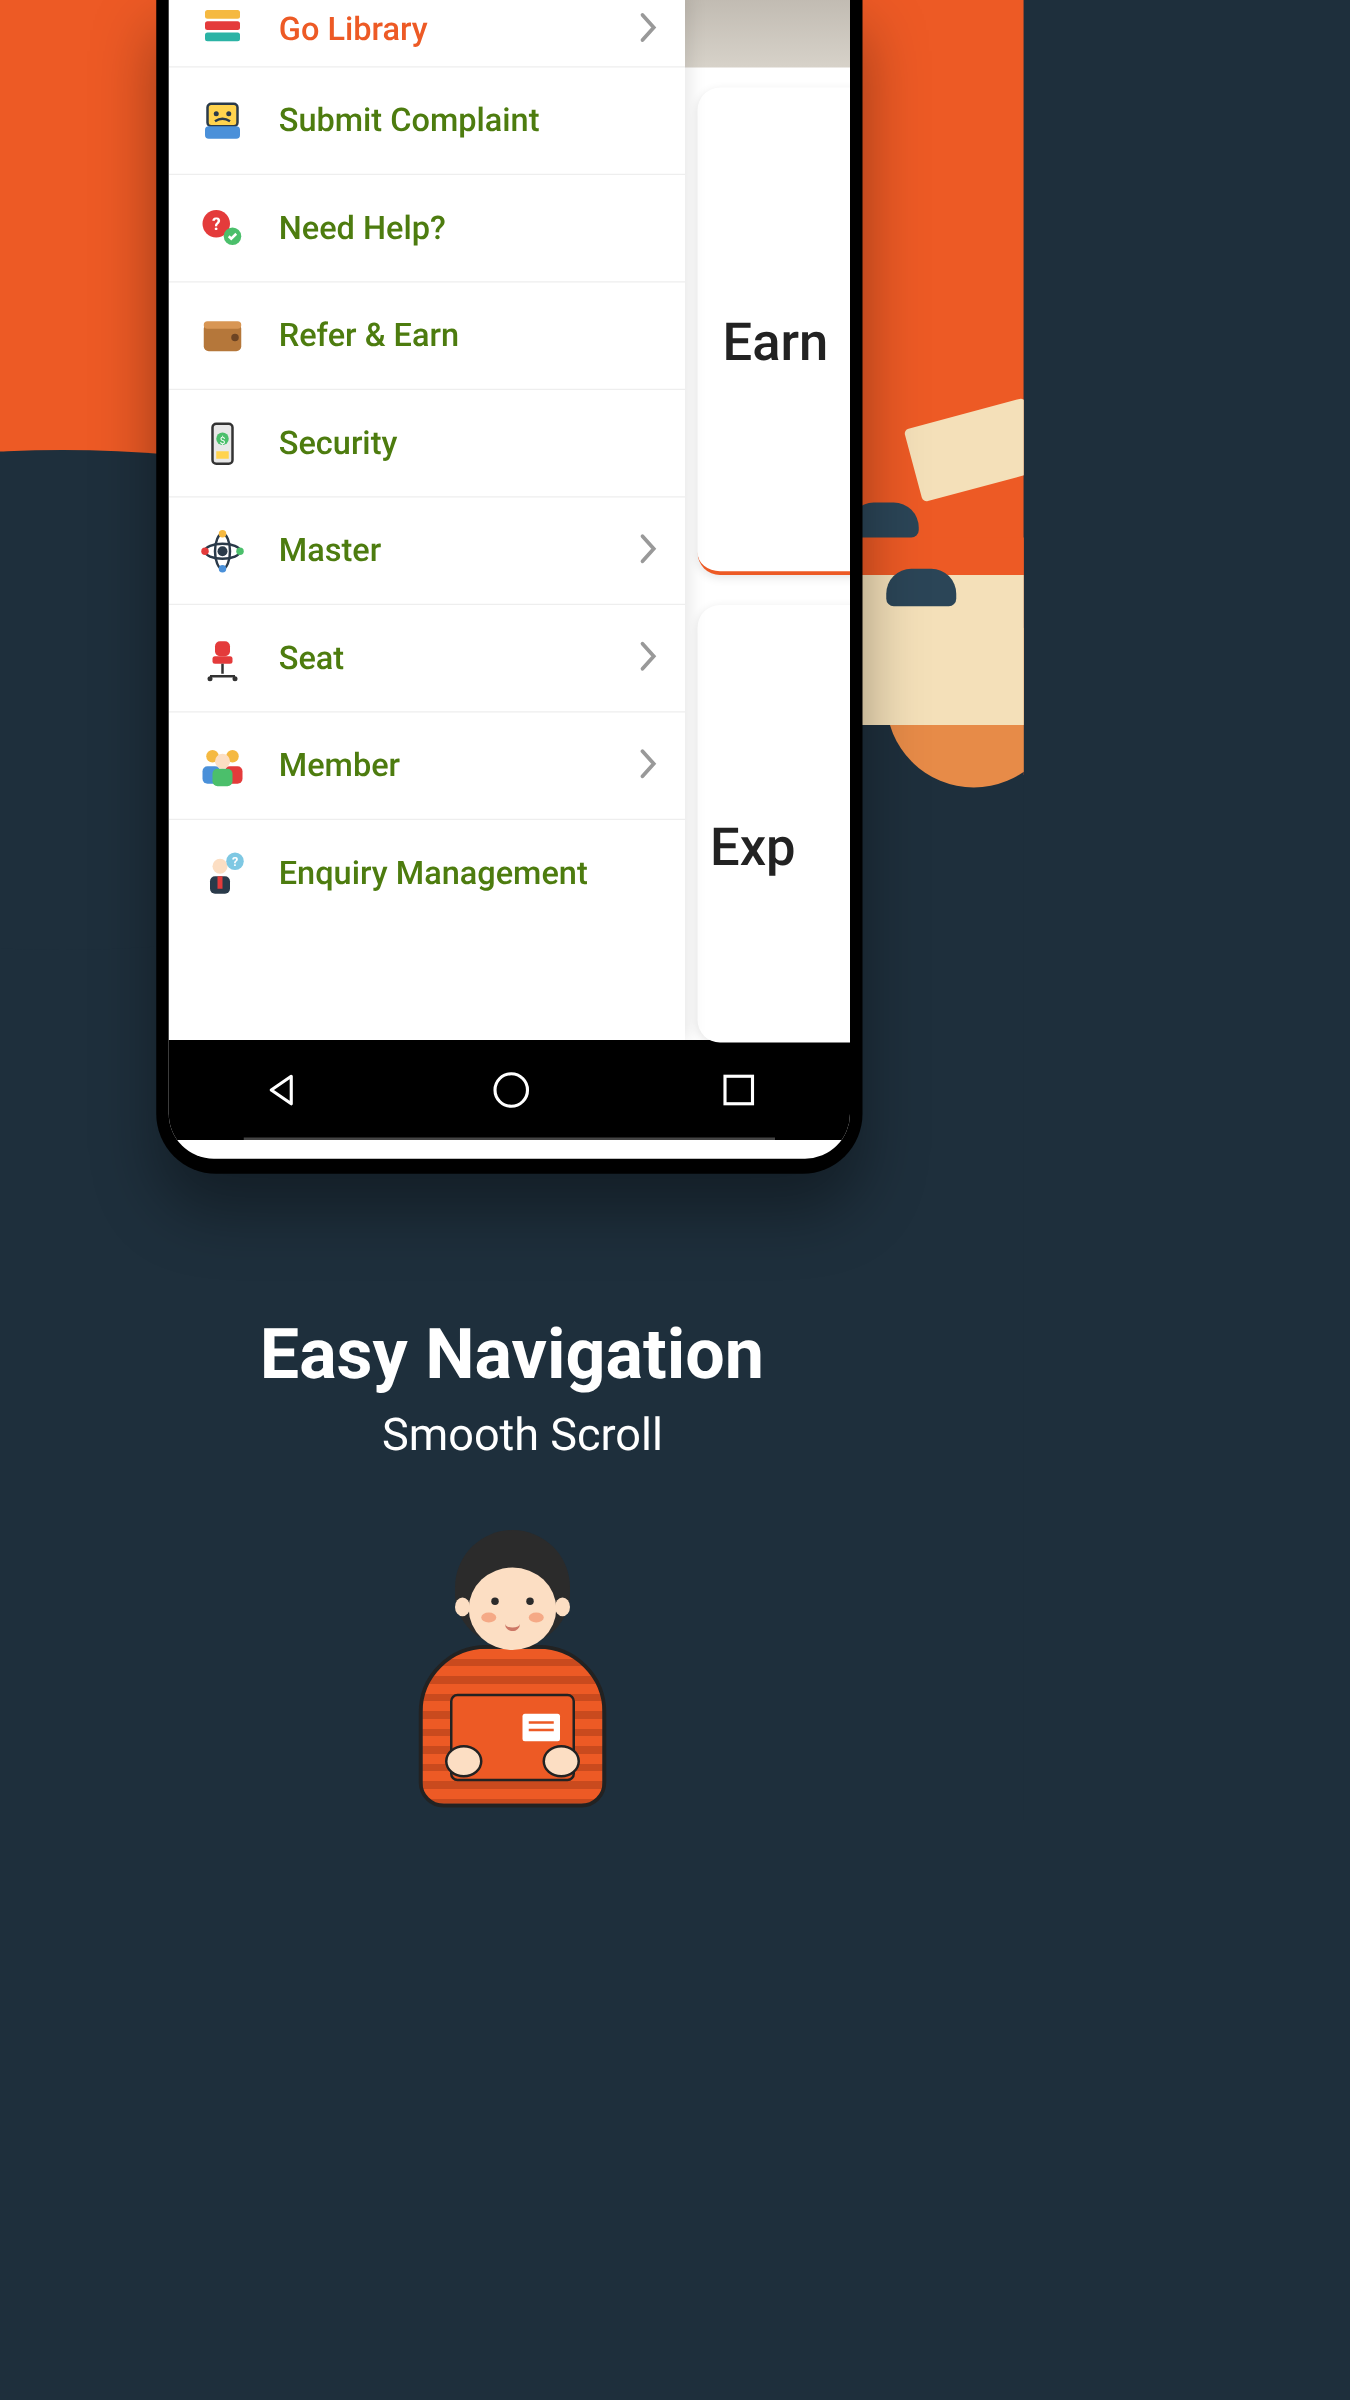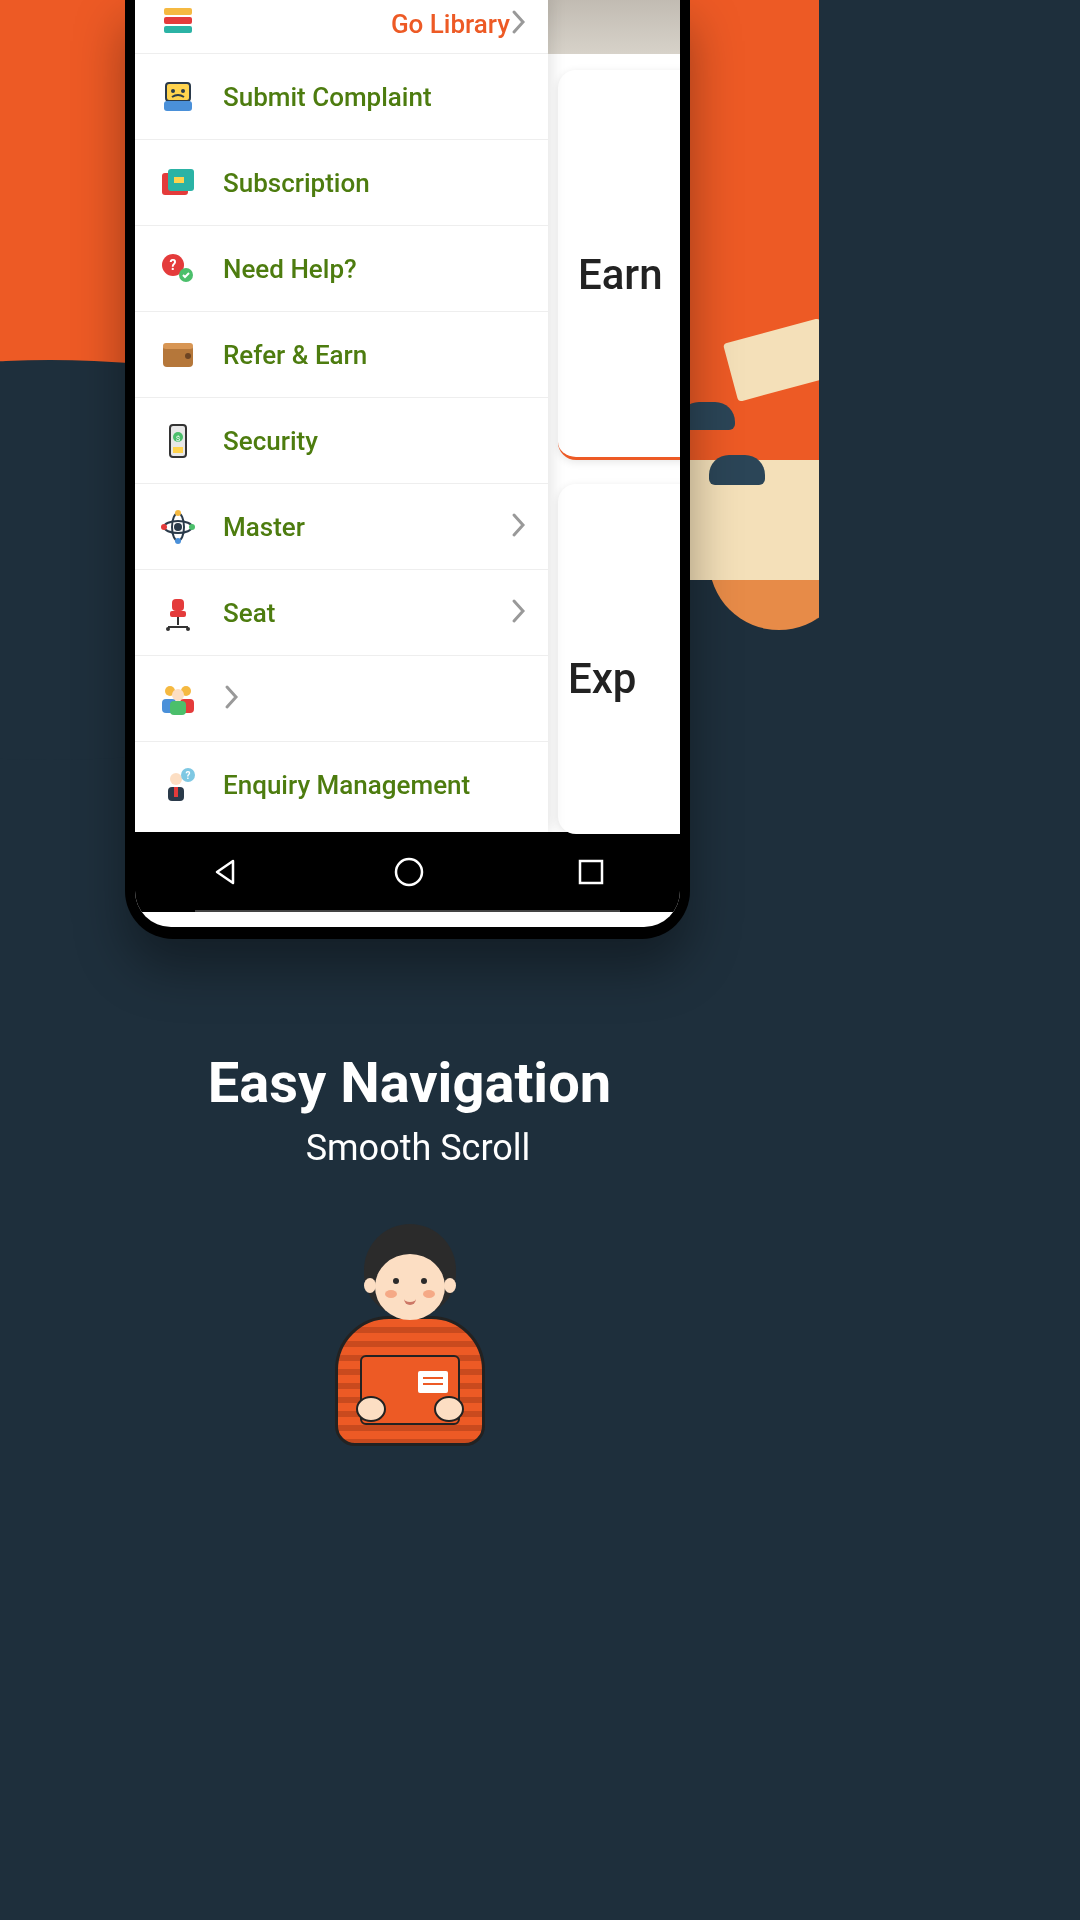--- a/index.html
+++ b/index.html
@@ -22,21 +22,21 @@
 
   .phone { position:absolute; left:125px; top:-6px; width:565px; height:945px;
     background:#000; border-radius:0 0 48px 48px; padding:0 10px 12px 10px;
     box-shadow:0 30px 50px rgba(0,0,0,.35); }
   .phone-inner { width:100%; height:100%; border-radius:0 0 36px 36px; overflow:hidden; background:#fff; }
   .drawer { position:relative; width:413px; height:838px; background:#fff; overflow:hidden; box-shadow:4px 0 14px rgba(0,0,0,.1); }
   .menu-item { display:flex; align-items:center; height:86px; padding:0 22px; border-bottom:1px solid #eee; }
   .menu-item:first-child { height:60px; }
   .icon-box { width:42px; height:42px; display:flex; align-items:center; justify-content:center; margin-right:24px; }
   .label { font-size:26px; color:#4d7c0f; font-weight:500; flex:1; }
-  .highlight .label { color:#ed5a25;text-align:right; }
+  .highlight .label { color:#ed5a25; }
   .chevron { color:#888; }
 
   .behind { position:absolute; left:413px; top:0; width:250px; height:838px; background:#fff; }
   .card { position:absolute; background:#fff; border-radius:18px; box-shadow:0 2px 8px rgba(0,0,0,.1); padding:30px; font-size:42px; font-weight:500; color:#222; }
   .card1-border { border-bottom:3px solid #ed5a25; border-bottom-left-radius:18px; }
 
   .nav-bar { display:flex; justify-content:space-around; align-items:center; height:80px; background:#000; padding-top:4px; }
   .nav-hr { width:78%; height:2px; background:#444; margin:0 auto; position:relative; top:-2px; }
 
   .promo-title { position:absolute; top:1050px; width:100%; text-align:center; color:#fff; font-size:56px; font-weight:700; }
@@ -114,30 +114,20 @@
                 <rect x="8" y="6" width="24" height="18" rx="3" fill="#ffd34e" stroke="#2a3a4a" stroke-width="2"></rect>
                 <circle cx="15" cy="14" r="2" fill="#2a3a4a"></circle>
                 <circle cx="25" cy="14" r="2" fill="#2a3a4a"></circle>
                 <path d="M14 20 q6 -4 12 0" stroke="#2a3a4a" stroke-width="2" fill="none"></path>
                 <rect x="6" y="24" width="28" height="10" rx="3" fill="#4a90d9"></rect>
               </svg>
           </span>
           <span class="label">Submit Complaint</span>
         </div>
 
-        <div class="menu-item">
-          <span class="icon-box">
-            <svg class="ic" viewBox="0 0 40 40">
-                <rect x="4" y="10" width="26" height="22" rx="3" fill="#e43b3b"></rect>
-                <rect x="10" y="6" width="26" height="22" rx="3" fill="#2bb3a5"></rect>
-                <rect x="16" y="14" width="10" height="6" fill="#ffd34e"></rect>
-              </svg>
-          </span>
-          <span class="label">Subscription</span>
-        </div>
 
         <div class="menu-item">
           <span class="icon-box">
             <svg class="ic" viewBox="0 0 40 40">
                 <circle cx="15" cy="16" r="11" fill="#e43b3b"></circle>
                 <text x="15" y="21" font-size="14" fill="#fff" text-anchor="middle" font-weight="bold">?</text>
                 <circle cx="28" cy="26" r="7" fill="#4bbf6b"></circle>
                 <path d="M25 26l2 2 4-4" stroke="#fff" stroke-width="2" fill="none"></path>
               </svg>
           </span>
@@ -206,20 +196,21 @@
           <span class="icon-box">
             <svg class="ic" viewBox="0 0 40 40">
                 <circle cx="12" cy="12" r="5" fill="#f5b941"></circle>
                 <circle cx="28" cy="12" r="5" fill="#f5b941"></circle>
                 <circle cx="20" cy="16" r="6" fill="#fcdec3"></circle>
                 <rect x="4" y="20" width="14" height="14" rx="4" fill="#4a90d9"></rect>
                 <rect x="22" y="20" width="14" height="14" rx="4" fill="#e43b3b"></rect>
                 <rect x="12" y="22" width="16" height="14" rx="4" fill="#4bbf6b"></rect>
               </svg>
           </span>
+          <span class="label">Member</span>
           <span class="chevron"><svg width="16" height="26" viewBox="0 0 16 26">
                 <path d="M4 3l9 10-9 10" stroke="#999" stroke-width="3" fill="none" stroke-linecap="round"></path>
               </svg></span>
         </div>
 
         <div class="menu-item" style="border-bottom:none;">
           <span class="icon-box">
             <svg class="ic" viewBox="0 0 40 40">
                 <circle cx="18" cy="14" r="6" fill="#fcdec3"></circle>
                 <rect x="10" y="22" width="16" height="14" rx="4" fill="#2a3a4a"></rect>

